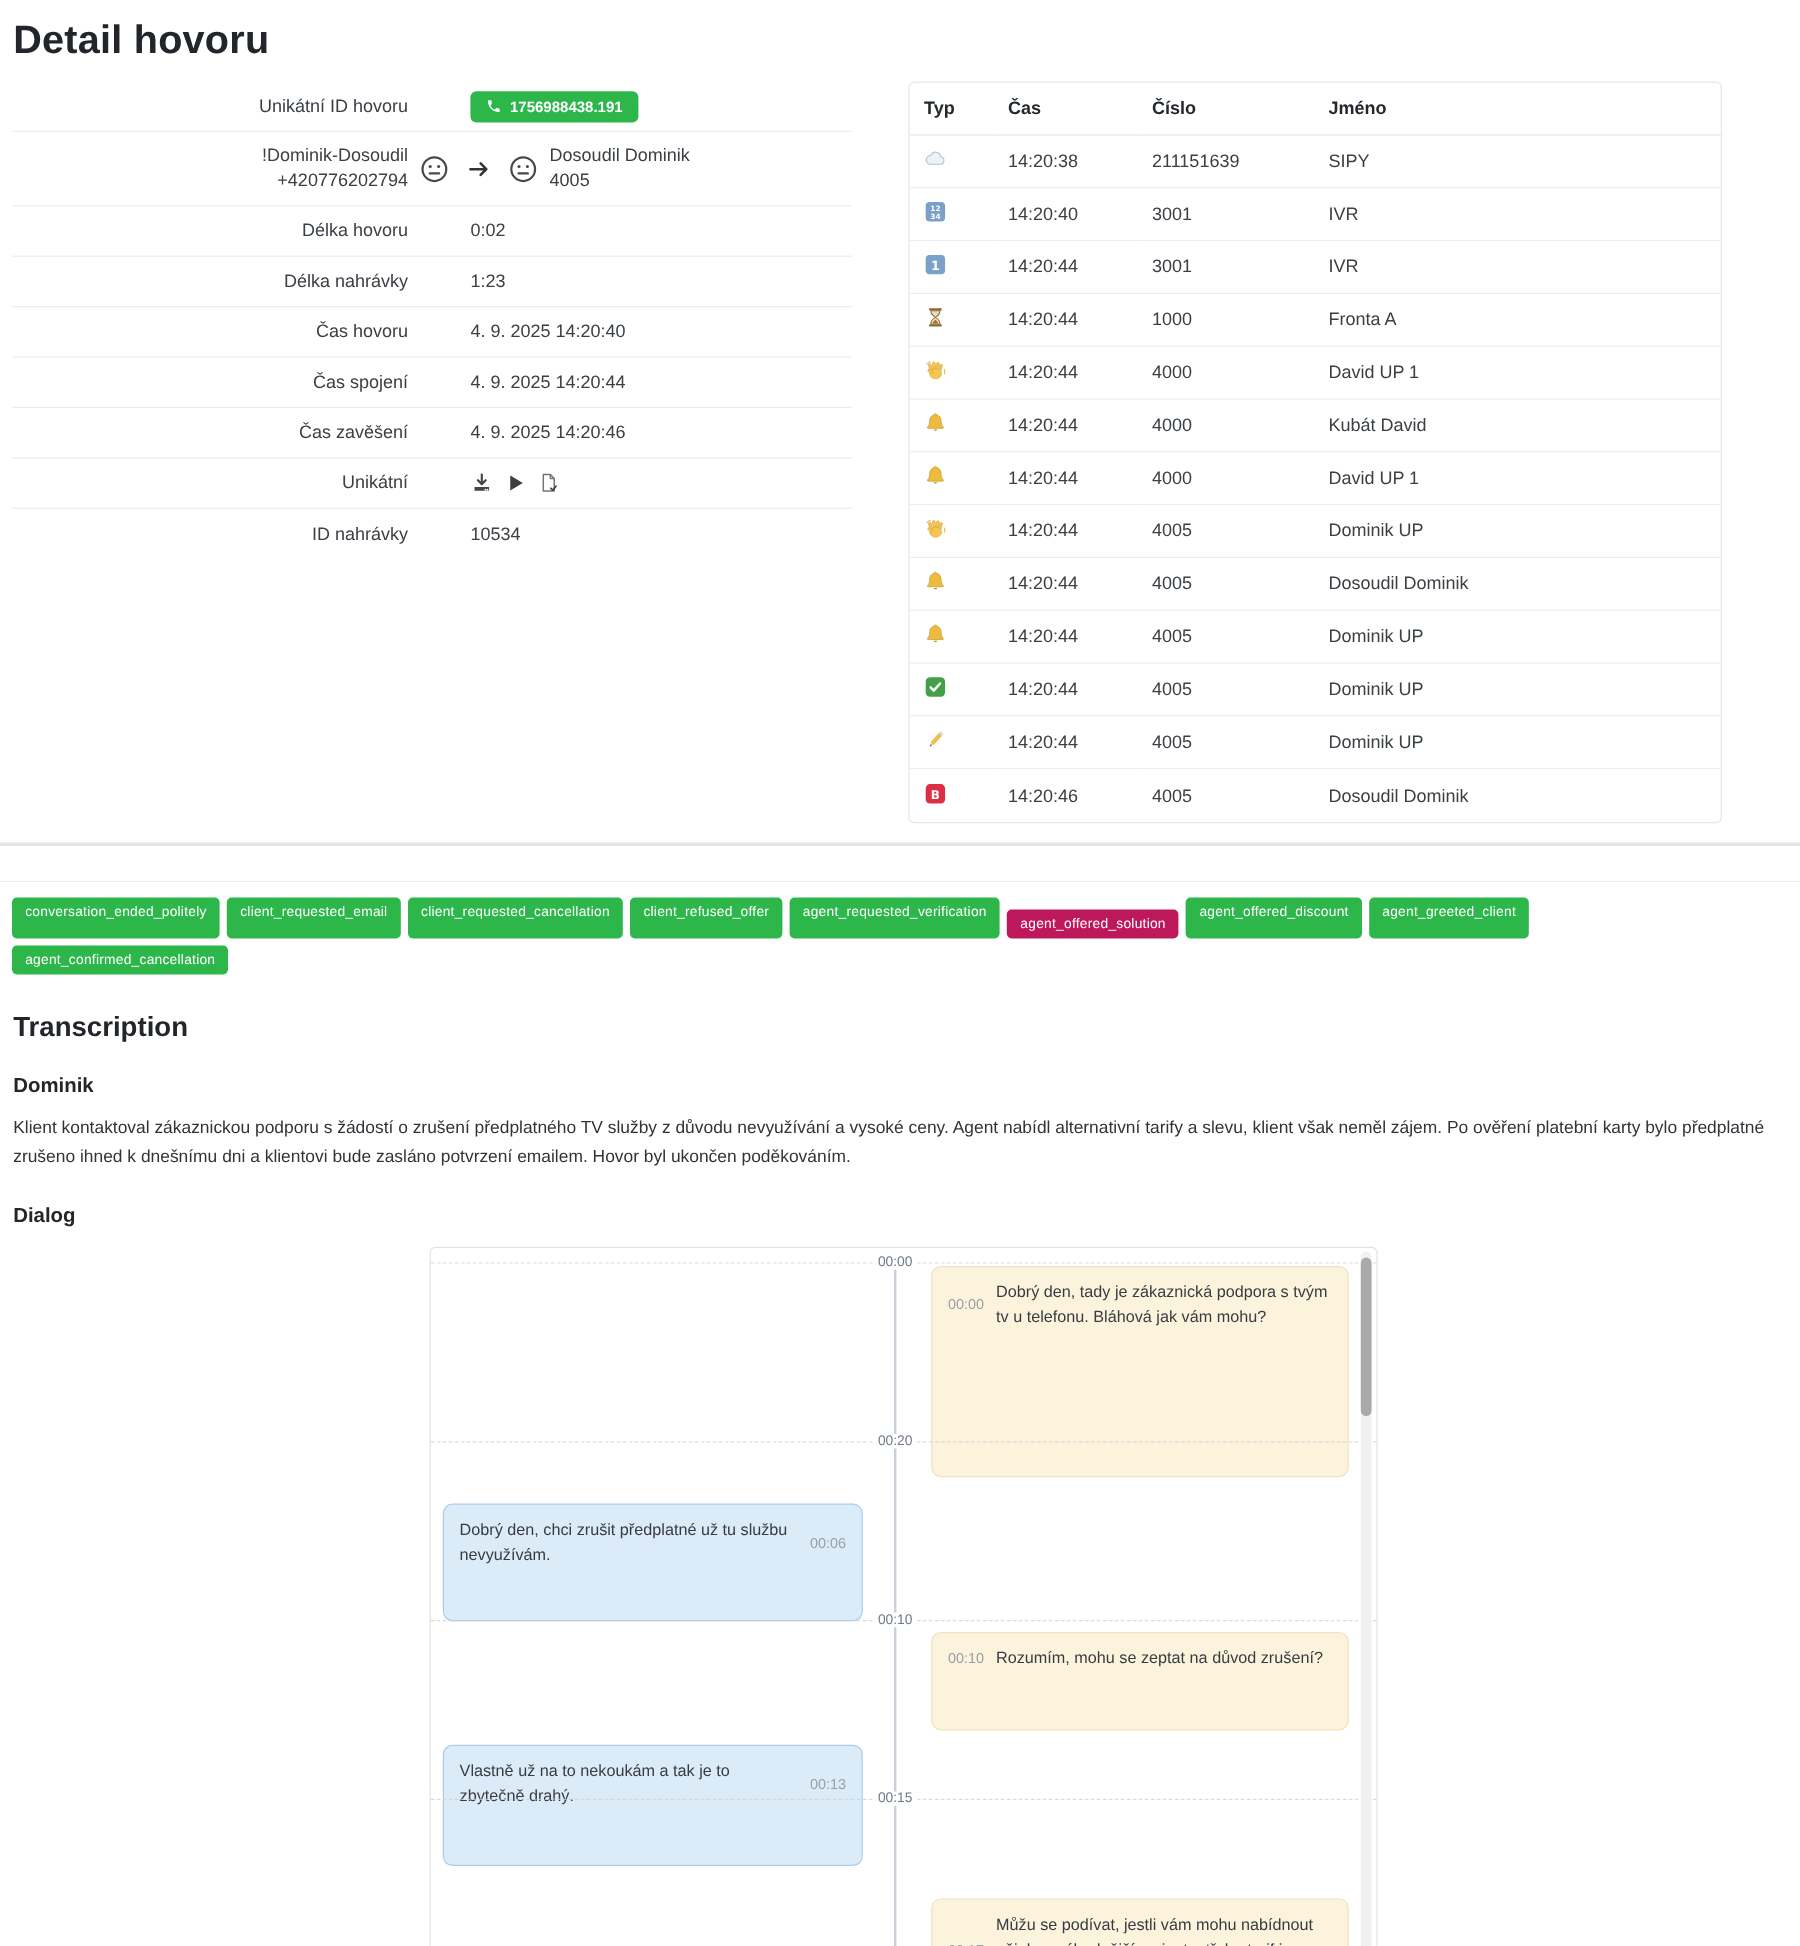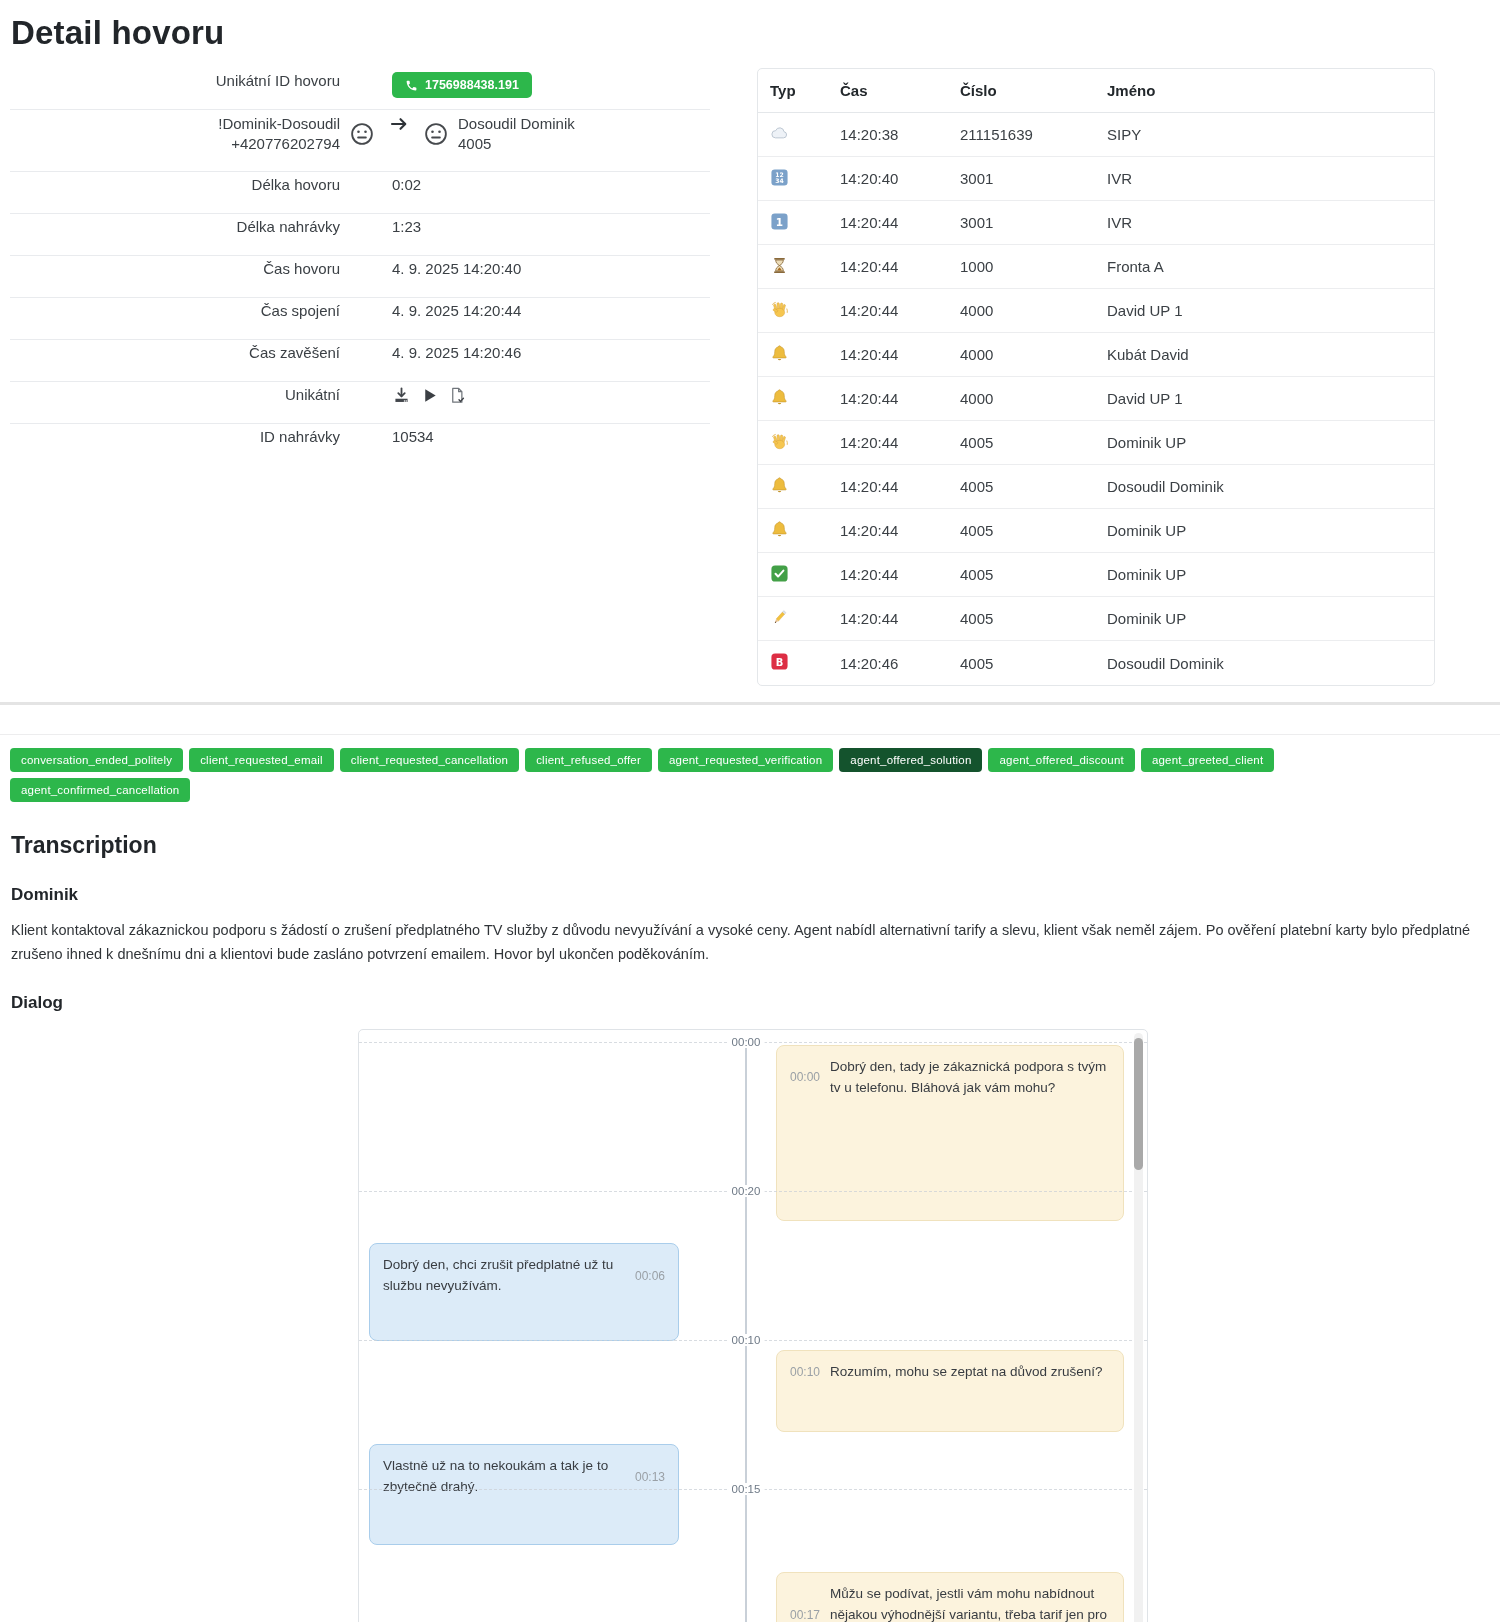--- a/index.html
+++ b/index.html
@@ -6,21 +6,21 @@
   html,body { background:#fff; }
   body {
     width: 1500px; min-height: 1622px;
     font-family: "Liberation Sans", "DejaVu Sans", sans-serif;
     color:#3b4045; position: relative;
   }
   h1[data-name="page-title"]{ font-size:33px; font-weight:700; color:#22262a; margin:14px 0 16px 11px; letter-spacing:.2px;}
   
   .top { display:flex; align-items:flex-start; }
   .detail-table { width:700px; margin-left:10px; font-size:15px; }
-  .d-row { display:flex; align-items:flex-start; min-height:42px; border-bottom:1px solid #e9ebee; padding:4px 0;}
+  .d-row { display:flex; align-items:center; min-height:42px; border-bottom:1px solid #e9ebee; padding:4px 0;}
   .d-row:first-child{ border-top:0; }
   .d-label { flex:0 0 330px; text-align:right; color:#3b4045; }
   .d-value { margin-left:52px; color:#3b4045; display:flex; align-items:center; gap:6px;}
   .id-badge { display:inline-flex; align-items:center; gap:7px; background:#2db74b; color:#fff;
     font-size:12.5px; font-weight:700; padding:6px 13px; border-radius:5px; cursor:pointer;}
   .parties { min-height:62px; }
   .p-caller { flex:0 0 365px; display:flex; justify-content:flex-end; align-items:center; gap:9px;}
   .p-caller .p-text { text-align:right; line-height:1.35;}
   .p-arrow { margin:0 14px; display:flex; align-items:center;}
   .p-callee { display:flex; align-items:center; gap:9px;}
@@ -37,35 +37,35 @@
   th.c-typ, td.c-typ { width:70px; }
   th.c-cas, td.c-cas { width:120px; }
   th.c-cislo, td.c-cislo { width:147px; }
   .ev-icon { display:inline-flex; width:19px; height:19px; }
   
   .hr1 { border:0; border-top:3px solid #e4e4e4; margin-top:16px;}
   .hr2 { border:0; border-top:1px solid #ededee; margin-top:29px;}
   .tags { display:flex; flex-wrap:wrap; gap:6px; margin:13px 10px 0 10px; max-width:1290px;}
   .tag { color:#fff; font-size:11.5px; font-weight:400; padding:6px 11px; border-radius:4px; letter-spacing:.2px;}
   .tag.green { background:#2db74b; }
-  .tag.olive { background:#14532d; }
+  .tag.olive { background:#be185d;margin-top:10px; }
   
   h2[data-name="transcription-title"]{ font-size:23px; font-weight:700; color:#22262a; margin:30px 0 0 11px;}
   h3.sub { font-size:17px; font-weight:700; color:#22262a; margin:26px 0 0 11px;}
   p[data-name="summary-text"]{ font-size:14.5px; line-height:1.65; color:#303438; margin:14px 10px 0 11px; max-width:1482px;}
   
   .dialog-box { position:relative; width:790px; height:602px; margin:16px 0 0 358px;
     border:1px solid #dfe3e7; border-radius:5px; overflow:hidden; background:#fff;}
   .v-line { position:absolute; left:386px; top:12px; bottom:0; width:2px; background:#c9d0d8; z-index:0;}
   .gridline { position:absolute; left:0; right:0; height:0; border-top:1px dashed #ccd1d7; opacity:.75; z-index:2;}
   .tick-label { position:absolute; transform:translate(-50%,-50%); left:387px; background:#fff; padding:0 4px;
     font-size:11.5px; color:#6f7a87; z-index:3;}
   .msg { position:absolute; border-radius:8px; padding:11px 13px; z-index:1; font-size:13.5px; line-height:1.55; color:#383c41;}
   .msg.agent { left:417px; width:348px; background:#fcf3dd; border:1px solid #f0e2bd;}
-  .msg.client { left:10px; width:310px; background:#dcebf8; border:1px solid #a9cdeb;}
+  .msg.client { left:10px; width:350px; background:#dcebf8; border:1px solid #a9cdeb;}
   .msg-inner { display:flex; align-items:center; gap:10px;}
   .msg-time { color:#9aa0a6; font-size:12px; flex:0 0 auto;}
   .msg-text { flex:1 1 auto;}
   .sb-track { position:absolute; top:3px; bottom:3px; right:4px; width:9px; background:#f1f1f1; border-radius:5px; z-index:4;}
   .sb-thumb { position:absolute; top:8px; right:4px; width:9px; height:132px; background:#a9a9a9; border-radius:5px; z-index:5; cursor:grab;}
   svg { display:block; }
 </style>
 </head>
 <body>
 

